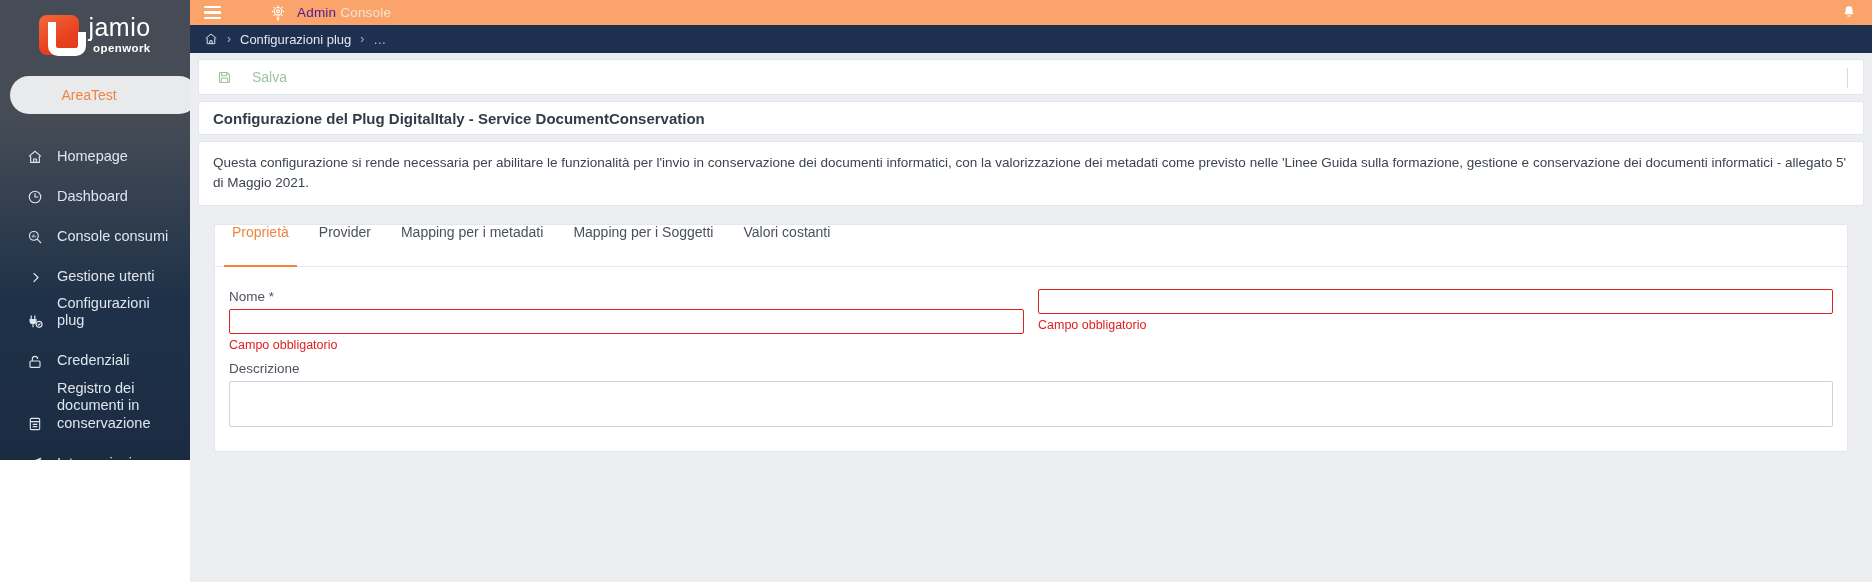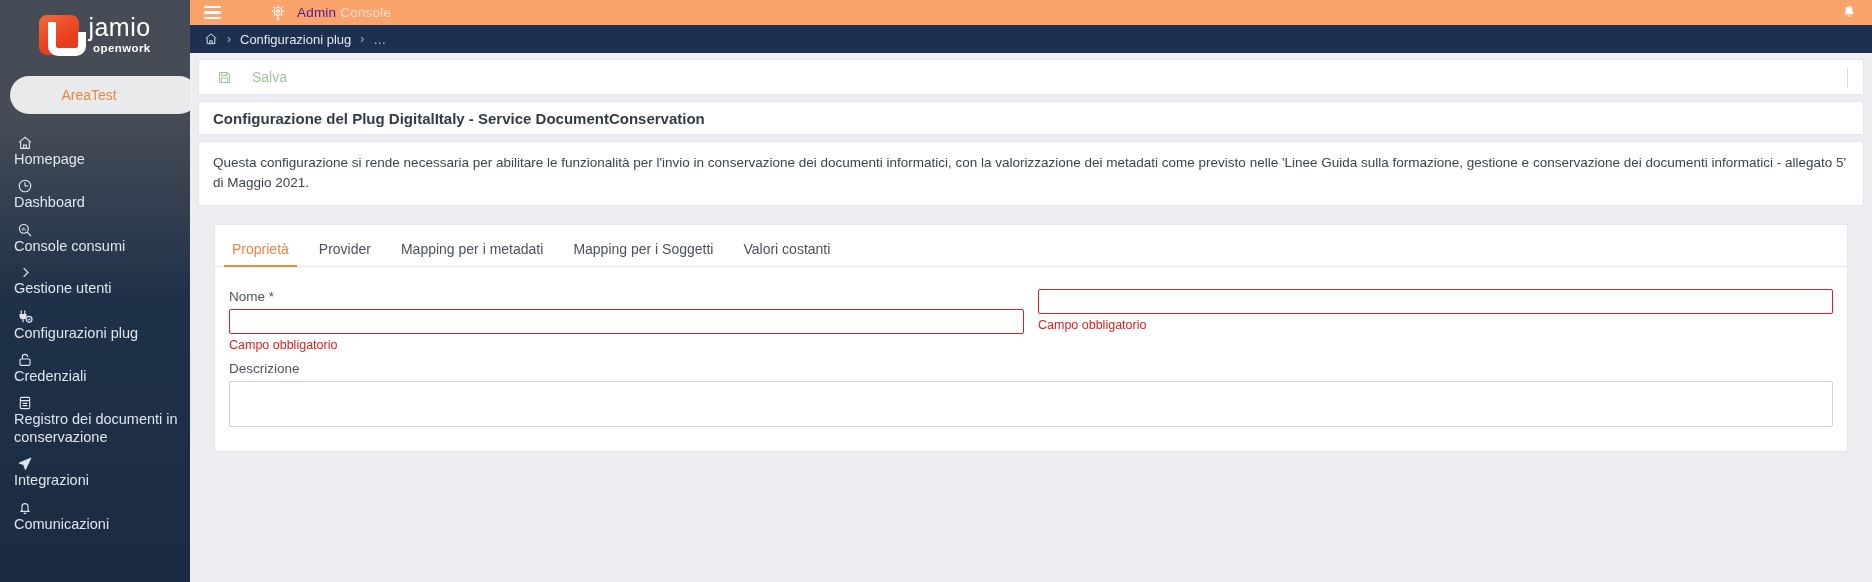--- a/index.html
+++ b/index.html
@@ -16,21 +16,21 @@
     width: 1872px;
     height: 582px;
     display: flex;
     overflow: hidden;
   }
 
   
   .sidebar {
     width: 190px;
     min-width: 190px;
-    height: 582px;
+    height: 460px;
     background: linear-gradient(180deg, #454c56 0%, #454c56 118px, #1f3148 300px, #1b2c42 100%);
     position: relative;
     overflow: hidden;
   }
   .brand {
     height: 62px;
     display: flex;
     align-items: center;
     justify-content: center;
     padding-top: 8px;
@@ -89,27 +89,26 @@
     color: #f0853f;
     font-size: 14px;
     padding-right: 30px;
   }
 
   .nav {
     margin-top: 16px;
   }
   .nav-item {
     display: flex;
-    align-items: flex-start;
+    align-items: flex-end;
     min-height: 40px;
-    padding: 5px 10px 5px 14px;
+    padding: 5px 10px 5px 24px;
     color: #dfe5ee;
     font-size: 14.5px;
     cursor: pointer;
-    flex-direction: column;
   }
   .nav-item .ico {
     width: 22px;
     min-width: 22px;
     margin-right: 11px;
     display: flex;
     align-items: center;
     justify-content: center;
     color: #dfe5ee;
   }
@@ -232,21 +231,21 @@
   .tabs {
     display: flex;
     align-items: flex-end;
     height: 42px;
     border-bottom: 1px solid #e5e8ec;
     padding: 0 2px;
   }
   .tab {
     font-size: 14px;
     color: #4b515c;
-    padding: 0 15px 9px 15px;
+    padding: 0 15px 26px 15px;
     cursor: pointer;
     position: relative;
   }
   .tab.active { color: #f0853f; }
   .tab.active::after {
     content: "";
     position: absolute;
     left: 7px; right: 7px; bottom: -1px;
     height: 2.5px;
     background: #f0853f;

